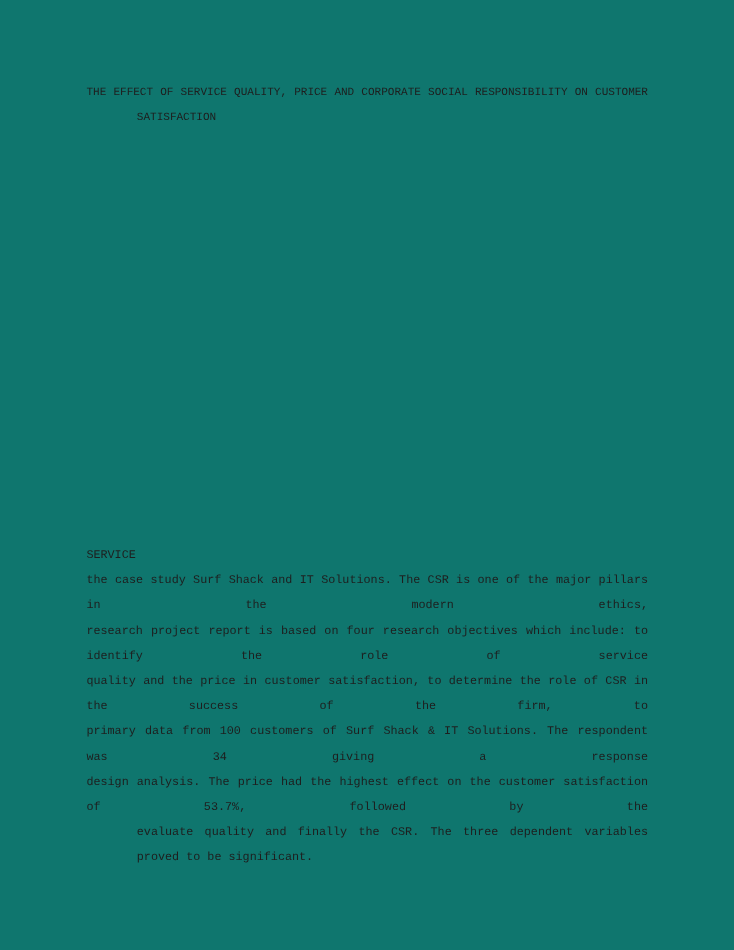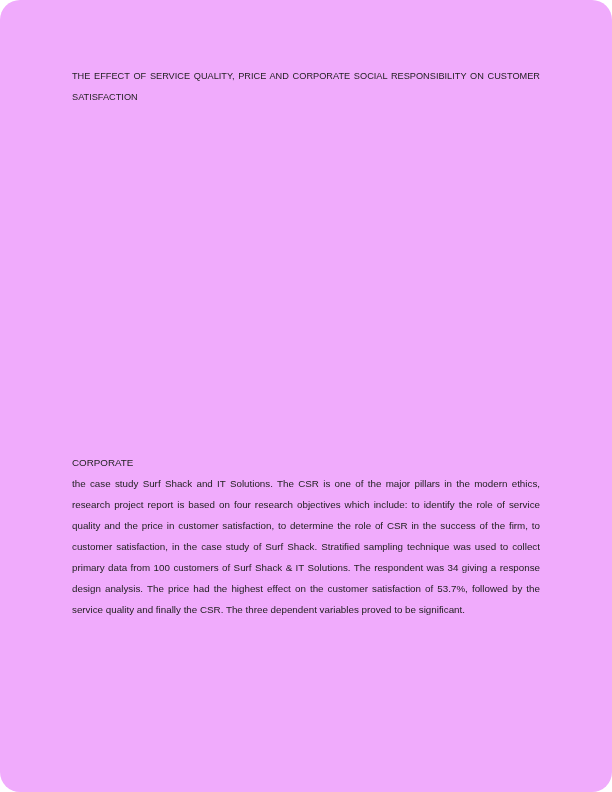--- a/index.html
+++ b/index.html
@@ -7,24 +7,23 @@
     padding: 0;
     width: 612px;
     height: 792px;
     background: #ffffff;
     overflow: hidden;
   }
   .page {
     position: relative;
     width: 612px;
     height: 792px;
-    background: #f0abfc;
-    font-family: Liberation Sans, sans-serif;
+    background: #0f766e;
+    font-family: Liberation Mono, monospace;
     color: #1e1e1e;
-    border-radius: 20px;
   }
   .title-block {
     position: absolute;
     left: 72px;
     top: 66px;
     width: 468px;
     font-size: 9.2px;
     line-height: 21px;
   }
   .abstract-block {
@@ -38,38 +37,38 @@
   .abstract-heading {
     line-height: 21px;
     text-align: left;
   }
   .line {
     text-align: justify;
     text-align-last: justify;
   }
   .line.last {
     text-align-last: left;
+    margin-left: 42px;
   }
 </style>
 </head>
 <body>
 
 <div class="page">
 
   <div class="title-block">
       <div class="line">THE EFFECT OF SERVICE QUALITY, PRICE AND CORPORATE SOCIAL RESPONSIBILITY ON CUSTOMER</div>
       <div class="line last">SATISFACTION</div>
     </div>
 
   <div class="abstract-block">
-    <div class="abstract-heading">CORPORATE</div>
+    <div class="abstract-heading">SERVICE</div>
     <div>
         <div class="line">the case study Surf Shack and IT Solutions. The CSR is one of the major pillars in the modern ethics,</div>
         <div class="line">research project report is based on four research objectives which include: to identify the role of service</div>
         <div class="line">quality and the price in customer satisfaction, to determine the role of CSR in the success of the firm, to</div>
-        <div class="line">customer satisfaction, in the case study of Surf Shack. Stratified sampling technique was used to collect</div>
         <div class="line">primary data from 100 customers of Surf Shack &amp; IT Solutions. The respondent was 34 giving a response</div>
         <div class="line">design analysis. The price had the highest effect on the customer satisfaction of 53.7%, followed by the</div>
-        <div class="line last">service quality and finally the CSR. The three dependent variables proved to be significant.</div>
+        <div class="line last">evaluate quality and finally the CSR. The three dependent variables proved to be significant.</div>
       </div>
   </div>
 
 </div>
 
 </body></html>

